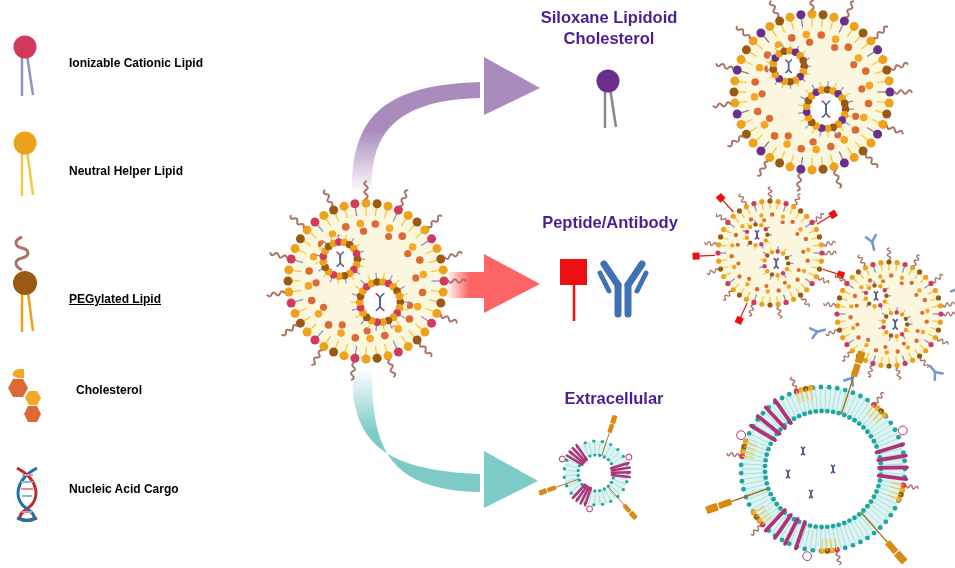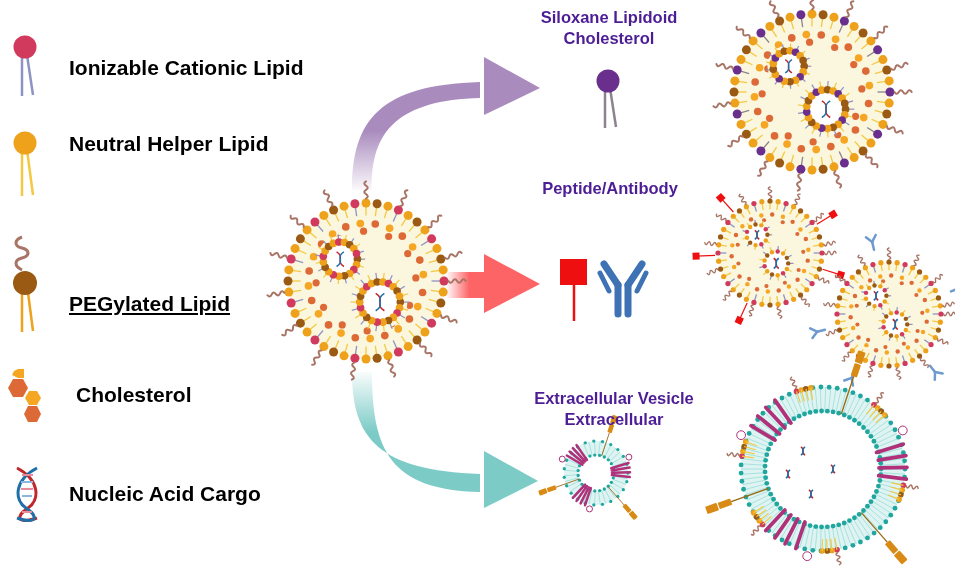--- a/index.html
+++ b/index.html
@@ -1,17 +1,17 @@
 <!DOCTYPE html>
 <html><head>
 <meta charset="utf-8">
 <style>
   html,body{margin:0;padding:0;background:#fff;}
   body{width:955px;height:568px;position:relative;overflow:hidden;font-family:"Liberation Sans",sans-serif;}
-  .legend-label{position:absolute;left:69px;font-weight:bold;font-size:21px;color:#000;white-space:nowrap;}
+  .legend-label{position:absolute;left:69px;font-weight:bold;font-size:12px;color:#000;white-space:nowrap;}
   .title{position:absolute;font-weight:bold;font-size:16.5px;color:#4c1d95;text-align:center;line-height:21px;white-space:nowrap;}
   svg.stage{position:absolute;left:0;top:0;}
 </style>
 </head>
 <body>
 
 <svg class="stage" width="955" height="568" viewBox="0 0 955 568">
   <defs>
     <linearGradient id="gPurple" x1="0" y1="1" x2="0" y2="0">
       <stop offset="0" stop-color="#a98bbd" stop-opacity="0.05"></stop>
@@ -1392,28 +1392,27 @@
       <path d="M785.9,469.8 C790.8,472.6 785.2,475.4 790.1,478.2" fill="none" stroke="#c0282c" stroke-width="1.5"></path>
       <path d="M790.1,469.8 C785.2,472.6 790.8,475.4 785.9,478.2" fill="none" stroke="#1f6fa8" stroke-width="1.5"></path>
       <path d="M830.9,464.8 C835.8,467.6 830.2,470.4 835.1,473.2" fill="none" stroke="#c0282c" stroke-width="1.5"></path>
       <path d="M835.1,464.8 C830.2,467.6 835.8,470.4 830.9,473.2" fill="none" stroke="#1f6fa8" stroke-width="1.5"></path>
       <path d="M808.9,489.8 C813.8,492.6 808.2,495.4 813.1,498.2" fill="none" stroke="#c0282c" stroke-width="1.5"></path>
       <path d="M813.1,489.8 C808.2,492.6 813.8,495.4 808.9,498.2" fill="none" stroke="#1f6fa8" stroke-width="1.5"></path>
     </g>
 </svg>
 
 <div class="legend-label" style="top:56px;">Ionizable Cationic Lipid</div>
-<div class="legend-label" style="top:132px;">Neutral Helper Lipid</div>
+<div class="legend-label" style="top:164px;">Neutral Helper Lipid</div>
 <div class="legend-label" style="top:292px;text-decoration:underline;">PEGylated Lipid</div>
 <div class="legend-label" style="top:383px;margin-left:7px;">Cholesterol</div>
 <div class="legend-label" style="top:482px;text-align:right;">Nucleic Acid Cargo</div>
 
 <div class="title" style="left:519px;top:7px;width:180px;">
   <div>Siloxane Lipidoid</div>
   <div>Cholesterol</div>
 </div>
-<div class="title" style="left:515px;top:178px;width:190px;">
+<div class="title" style="left:515px;top:212px;width:190px;">
   <div>Peptide/Antibody</div>
 </div>
 <div class="title" style="left:504px;top:388px;width:220px;">
-  <div>Extracellular Vesicle</div>
   <div>Extracellular</div>
 </div>
 
 </body></html>

